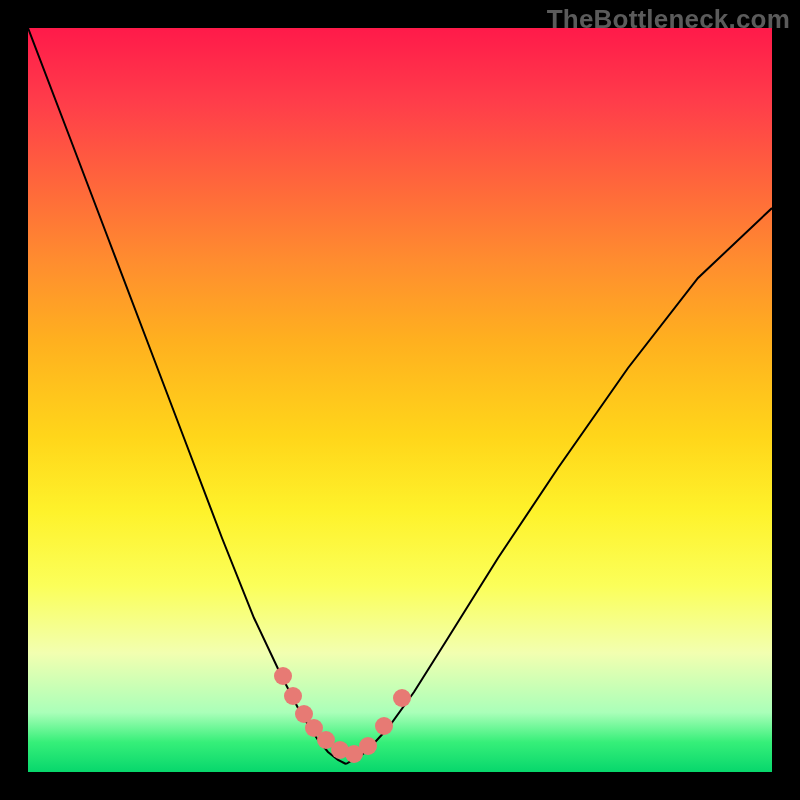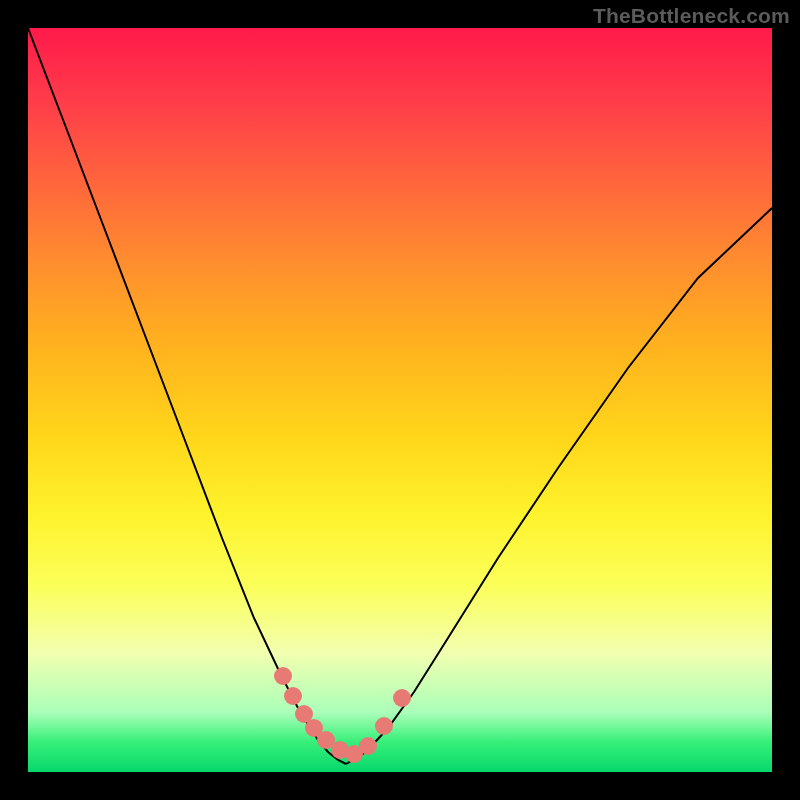--- a/index.html
+++ b/index.html
@@ -41,21 +41,21 @@
     position: absolute;
     inset: 0;
     width: 744px;
     height: 744px;
   }
   .watermark {
     position: absolute;
     top: 4px;
     right: 10px;
     font-family: Arial, Helvetica, sans-serif;
-    font-size: 21px;
+    font-size: 26px;
     font-weight: 600;
     color: #5b5b5b;
     letter-spacing: 0.2px;
   }
 </style>
 </head>
 <body>
 
 <div class="stage">
 

